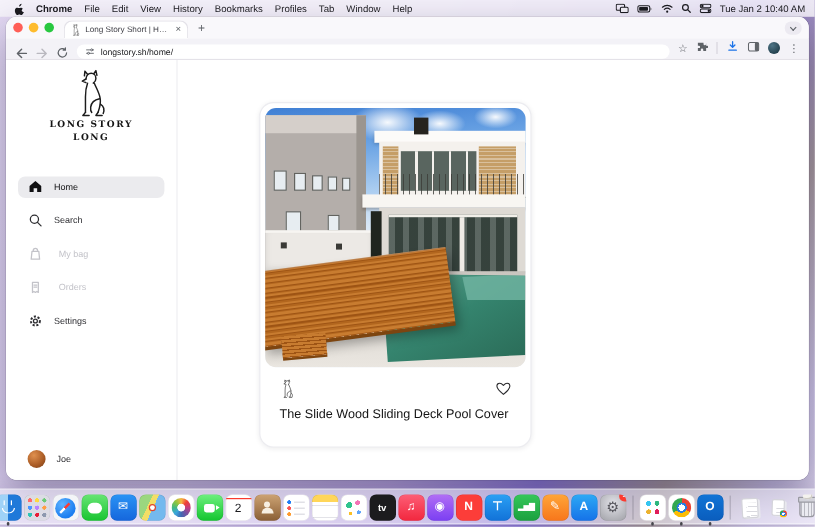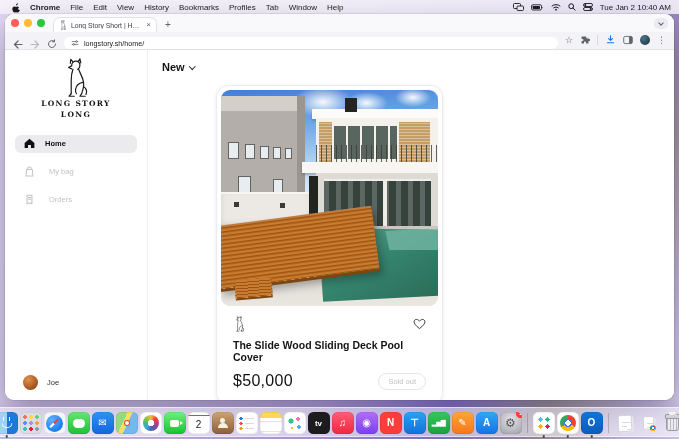--- a/index.html
+++ b/index.html
@@ -42,30 +42,30 @@
   .tb-right{display:flex;align-items:center;gap:7px;margin-left:auto;}
   .star{font-size:9px;color:#5f6368;line-height:1;}
   .tb-sep{width:1px;height:10px;background:#d7d5dd;}
   .avatar-chrome{width:10px;height:10px;border-radius:50%;background:radial-gradient(circle at 35% 30%,#4e7486,#23404d 75%);}
   .kebab{font-size:9px;color:#5f6368;line-height:1;}
 
   .content{display:flex;height:351px;border-top:1px solid #e4e2e8;background:#fff;}
 
   
   .sidebar{width:143px;border-right:1px solid #efeef2;display:flex;flex-direction:column;padding:8px 10px 10px;}
-  .brand{display:flex;flex-direction:column;align-items:center;margin-bottom:8px;}
+  .brand{display:flex;flex-direction:column;align-items:center;margin-bottom:20px;}
   .brand svg{display:block;}
   .brand-text{font-family:"DejaVu Serif","Liberation Serif",serif;font-size:7.5px;font-weight:600;
               letter-spacing:1.3px;color:#141414;text-align:center;line-height:1.5;}
   .nav{display:flex;flex-direction:column;gap:10px;margin-top:6px;}
   .nav-item{display:flex;align-items:center;gap:9px;height:18px;padding:0 8px;border-radius:6px;color:#2e2e32;}
   .nav-item svg{flex:0 0 auto;}
   .nav-label{font-size:7.5px;font-weight:500;}
   .nav-item.active{background:#ebebee;color:#101012;}
-  .nav-item.active .nav-label{font-weight:700;}
+  .nav-item.active .nav-label{font-weight:400;}
   .nav-item.muted{color:#c3c3c9;gap:13px;}
   .user-row{margin-top:auto;display:flex;align-items:center;gap:9px;padding:0 8px;}
   .user-avatar{width:15px;height:15px;border-radius:50%;
                background:radial-gradient(circle at 35% 30%,#e0904e,#a85a24 60%,#703a16);}
   .user-name{font-size:7.5px;font-weight:400;color:#2e2e32;}
 
   
   .main{flex:1;padding:11px 0 0 14px;position:relative;}
   .filter-row{display:flex;align-items:center;gap:5px;color:#141414;}
   .filter-label{font-size:11px;font-weight:700;}
@@ -121,21 +121,21 @@
   .deck{left:-3%;top:58.5%;width:74%;height:29%;transform:rotate(-7.5deg);
         background:repeating-linear-gradient(0deg,#9e5414 0 1px,#c87c30 1px 3px,#b2661e 3px 4px);
         border-top:1px solid rgba(255,255,255,.25);
         box-shadow:0 3px 0 #7d4510,3px 7px 9px rgba(0,0,0,.30);}
   .deckstep{left:6.5%;top:87.5%;width:17%;height:8.5%;transform:rotate(-5deg);
         background:repeating-linear-gradient(0deg,#9e5414 0 1px,#c87c30 1px 3px);box-shadow:0 2px 0 #7d4510;}
 
   .card-foot{padding:8px 10px 12px;}
   .logo-row{display:flex;align-items:center;justify-content:space-between;margin:2px 2px 7px;}
   .heart svg{display:block;}
-  .card-title{font-size:10.5px;font-weight:700;color:#141414;margin:0 2px 9px;}
+  .card-title{font-size:10.5px;font-weight:400;color:#141414;margin:0 2px 9px;}
   .price-row{display:flex;align-items:center;justify-content:space-between;margin:0 2px 2px;}
   .price{font-size:16px;font-weight:500;letter-spacing:.3px;color:#111;}
   .pill{font-size:7.5px;color:#bfbfc6;border:1px solid #e4e4ea;border-radius:999px;padding:3px 9px;background:#fff;}
 
   
   .dock{position:absolute;bottom:2px;left:50%;transform:translateX(-50%);height:30px;
         background:rgba(250,248,255,.5);border:0.5px solid rgba(255,255,255,.55);border-radius:9px;
         display:flex;align-items:flex-start;gap:2px;padding:4px 5px;box-shadow:0 4px 14px rgba(40,30,70,.18);}
   .dk{position:relative;}
   .dk.run::after{content:"";position:absolute;left:50%;bottom:-3.5px;transform:translateX(-50%);
@@ -395,51 +395,65 @@
           <div>LONG</div>
         </div>
       </div>
       <div class="nav">
         <div class="nav-item active">
           <svg width="13" height="13" viewBox="0 0 16 16">
               <path fill="currentColor" d="M8 2.2 L14 7.4 V13.5 H9.8 V9.8 H6.2 V13.5 H2 V7.4 Z"></path>
             </svg>
           <span class="nav-label">Home</span>
         </div>
+        <div class="nav-item">
+          <svg width="13" height="13" viewBox="0 0 16 16">
+              <g fill="none" stroke="currentColor" stroke-width="1.3" stroke-linecap="round">
+                <circle cx="7" cy="7" r="4.2"></circle>
+                <path d="M10.2 10.2 L13.8 13.8"></path>
+              </g>
+            </svg>
+          <span class="nav-label">Search</span>
+        </div>
         <div class="nav-item muted">
           <svg width="13" height="13" viewBox="0 0 16 16">
               <g fill="none" stroke="currentColor" stroke-width="1.3" stroke-linejoin="round">
                 <path d="M4.5 5.5 H11.5 L12.3 13.5 H3.7 Z"></path>
                 <path d="M5.8 5.5 V4.6 a2.2 2.2 0 0 1 4.4 0 V5.5"></path>
               </g>
             </svg>
           <span class="nav-label">My bag</span>
         </div>
         <div class="nav-item muted">
           <svg width="13" height="13" viewBox="0 0 16 16">
               <g fill="none" stroke="currentColor" stroke-width="1.3" stroke-linejoin="round" stroke-linecap="round">
                 <path d="M5 2.8 h6 v10.4 l-1.5 -1 l-1.5 1 l-1.5 -1 l-1.5 1 z"></path>
                 <path d="M6.5 5.6 h3"></path>
                 <path d="M6.5 7.6 h3"></path>
               </g>
             </svg>
           <span class="nav-label">Orders</span>
         </div>
+        <div class="nav-item">
+          <svg width="13" height="13" viewBox="0 0 16 16">
+              <g fill="none" stroke="currentColor">
+                <circle cx="8" cy="8" r="2" stroke-width="1.3"></circle>
+                <circle cx="8" cy="8" r="4.6" stroke-width="2" stroke-dasharray="2.2 1.7"></circle>
+              </g>
+            </svg>
+          <span class="nav-label">Settings</span>
+        </div>
       </div>
       <div class="user-row">
         <span class="user-avatar"></span>
         <span class="user-name">Joe</span>
       </div>
     </div>
 
     <div class="main">
-      <div class="filter-row">
-        <span class="filter-label">New</span>
-        <span class="filter-chev"></span>
-      </div>
 
       <div class="card">
         <div class="scene">
           <i class="cl cl1"></i>
           <i class="cl cl2"></i>
           <i class="cl cl3"></i>
           <i class="bldgL"></i>
           <i class="win w1"></i>
           <i class="win w2"></i>
           <i class="win w3"></i>
@@ -473,24 +487,20 @@
             <svg width="13" height="16">
                 <use href="#dog"></use>
               </svg>
             <span class="heart">
               <svg width="13" height="12" viewBox="0 0 24 22">
                   <path d="M12 19.5 C5 14 2 10 2 6.8 C2 4.2 4.2 2.5 6.4 2.5 C8.2 2.5 10 3.6 12 5.8 C14 3.6 15.8 2.5 17.6 2.5 C19.8 2.5 22 4.2 22 6.8 C22 10 19 14 12 19.5 Z" fill="none" stroke="#2b2b2e" stroke-width="1.7" stroke-linejoin="round"></path>
                 </svg>
             </span>
           </div>
           <div class="card-title">The Slide Wood Sliding Deck Pool Cover</div>
-          <div class="price-row">
-            <span class="price">$50,000</span>
-            <span class="pill">Sold out</span>
-          </div>
         </div>
       </div>
     </div>
   </div>
 </div>
 
 <div class="dock">
   <div class="dk run">
       <div class="ic ic-finder">
         <span class="finder-eyes"></span>

